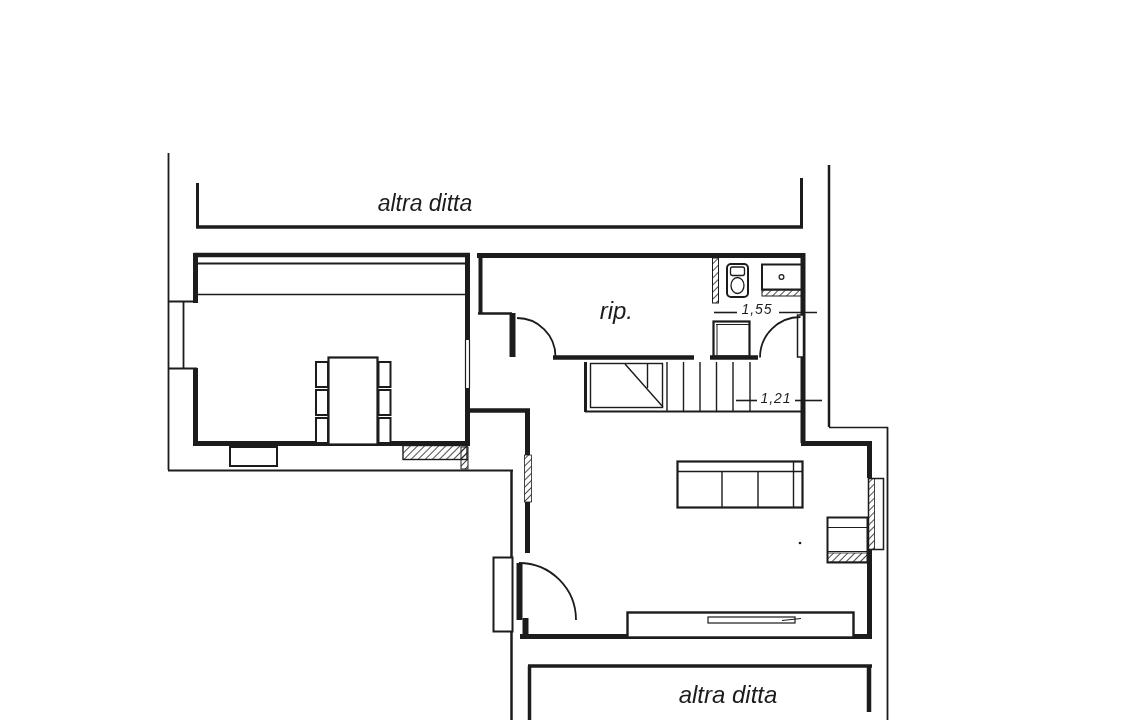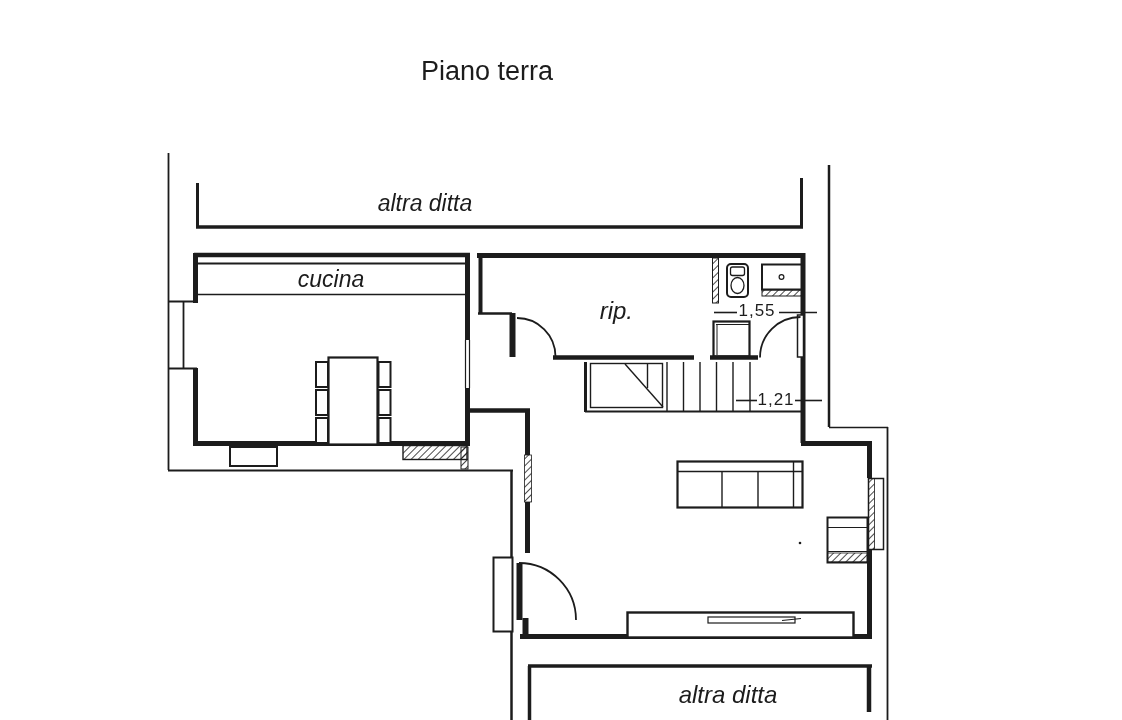--- a/index.html
+++ b/index.html
@@ -15,21 +15,21 @@
   }
   svg .fw { fill:#fff; }
   svg .hatch { fill:url(#hatchp); }
   svg .dot { fill:var(--ink); stroke:none; }
   .lbl { position:absolute; text-align:center; white-space:nowrap; }
   .lbl.it { font-style:italic; }
   .title { left:387px; top:56px; width:200px; font-size:27px; }
   .nb-top { left:330px; top:190px; width:190px; font-size:23px; }
   .cucina { left:271px; top:266px; width:120px; font-size:23px; }
   .rip    { left:563px; top:297px; width:70px;  font-size:24px;text-align:right; }
-  .dim    { font-size:17px; letter-spacing:1px; }
+  .dim    { font-size:14px; letter-spacing:1px;font-style:italic; }
   .d155   { left:728px; top:301px; width:58px; }
   .d090   { left:747px; top:390px; width:58px; }
   .nb-bot { left:630px; top:681px; width:196px; font-size:24px; }
 </style>
 </head>
 <body>
 
 <div class="sheet">
 
   <svg class="plan-svg" width="1122" height="720" viewBox="0 0 1122 720">
@@ -185,21 +185,19 @@
     <g>
       <line x1="714" y1="312.5" x2="737" y2="312.5" stroke-width="1.6"></line>
       <line x1="779" y1="312.5" x2="817" y2="312.5" stroke-width="1.6"></line>
       <line x1="736" y1="400.5" x2="757" y2="400.5" stroke-width="1.6"></line>
       <line x1="795" y1="400.5" x2="822" y2="400.5" stroke-width="1.6"></line>
     </g>
 
     <circle class="dot" cx="800" cy="543" r="1.3"></circle>
   </svg>
 
-  <div class="lbl title">Piano terra</div>
   <div class="lbl it nb-top">altra ditta</div>
-  <div class="lbl it cucina">cucina</div>
   <div class="lbl it rip">rip.</div>
   <div class="lbl dim d155">1,55</div>
   <div class="lbl dim d090">1,21</div>
   <div class="lbl it nb-bot">altra ditta</div>
 
 </div>
 
 </body></html>

